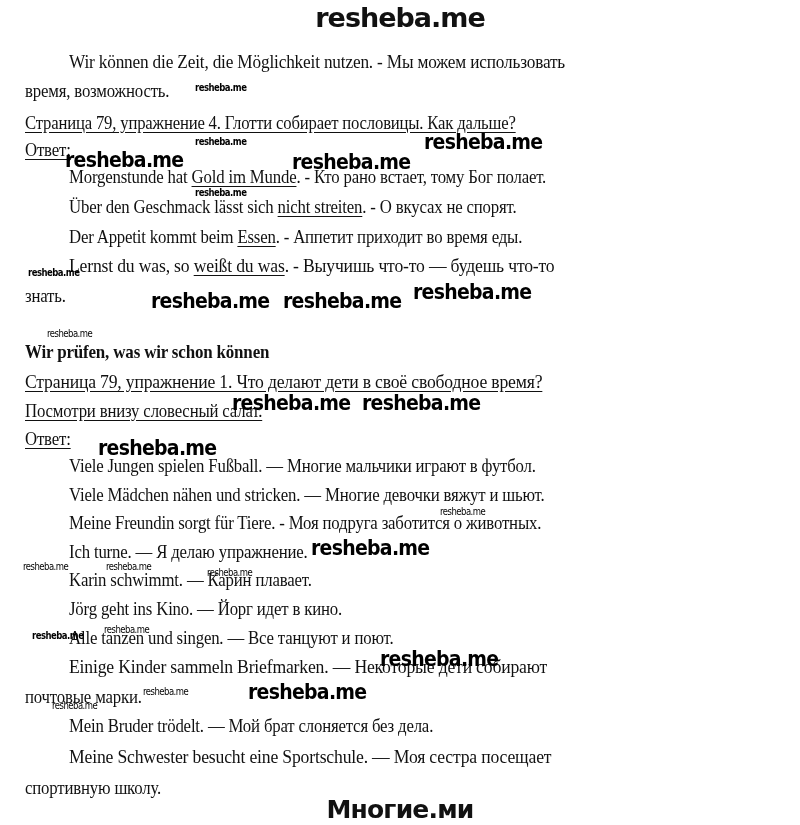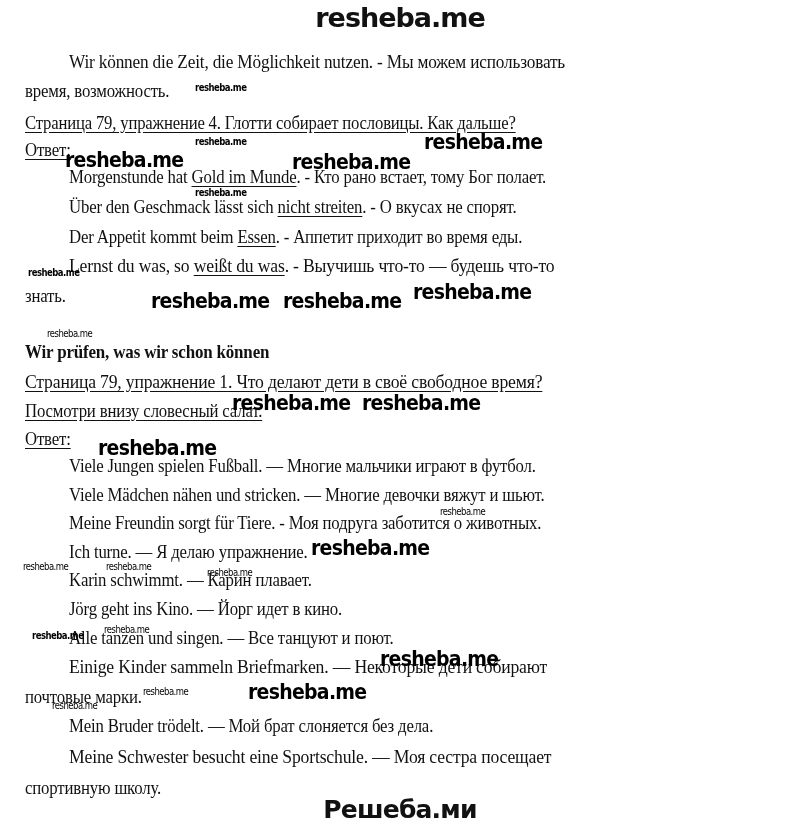--- a/index.html
+++ b/index.html
@@ -78,13 +78,13 @@
 <div class="wm-big" style="left:413px;top:280px;">resheba.me</div>
 <div class="wm-big" style="left:151px;top:289px;">resheba.me</div>
 <div class="wm-big" style="left:283px;top:289px;">resheba.me</div>
 <div class="wm-big" style="left:232px;top:391px;">resheba.me</div>
 <div class="wm-big" style="left:362px;top:391px;">resheba.me</div>
 <div class="wm-big" style="left:98px;top:436px;">resheba.me</div>
 <div class="wm-big" style="left:311px;top:536px;">resheba.me</div>
 <div class="wm-big" style="left:380px;top:647px;">resheba.me</div>
 <div class="wm-big" style="left:248px;top:680px;">resheba.me</div>
 
-<div class="footer">Решеба.ми</div>
+<div class="footer">Многие.ми</div>
 
 </body></html>

